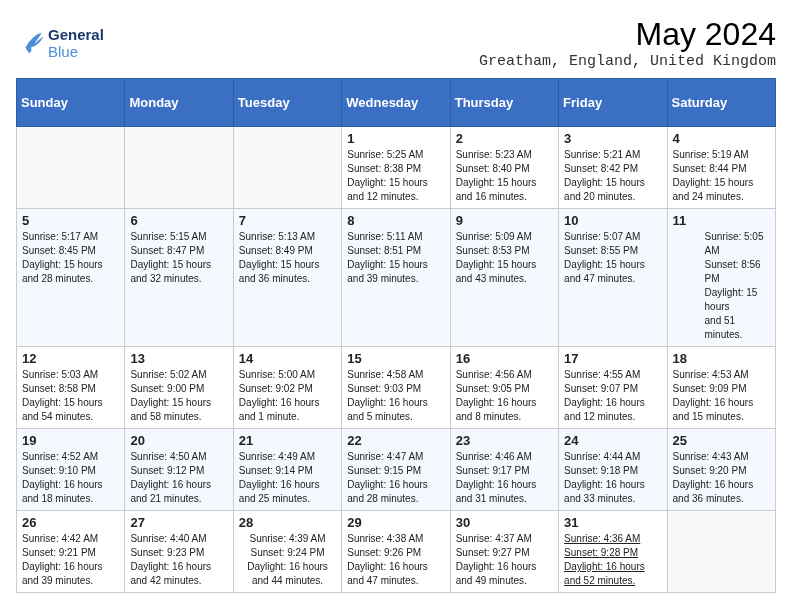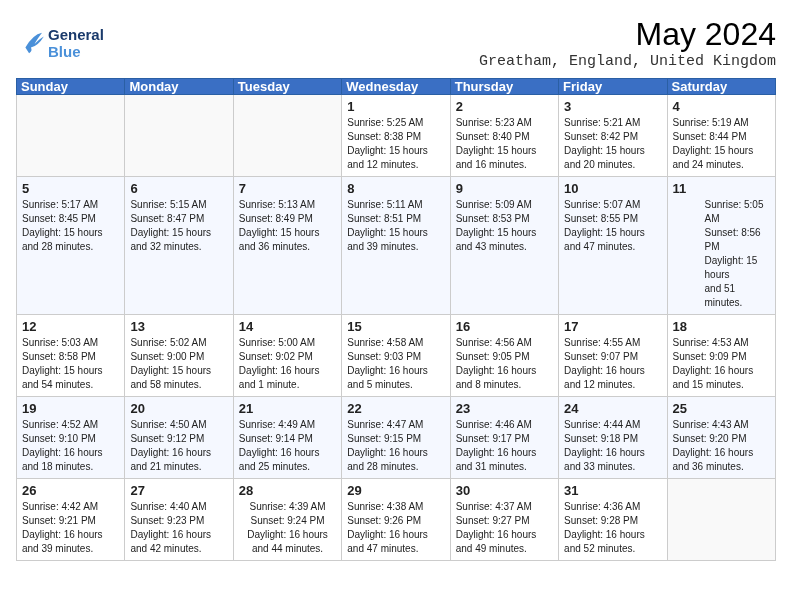--- a/index.html
+++ b/index.html
@@ -41,21 +41,21 @@
     .calendar {
       width: 100%;
       border-collapse: collapse;
       border: 1px solid #ccc;
     }
     .calendar th {
       background-color: #3a6fc4;
       color: #fff;
       font-size: 13px;
       font-weight: bold;
-      padding: 0 4px;
+      padding: 16px 4px;
       text-align: left;
       border: 1px solid #2a5fa4;
     }
     .calendar td {
       border: 1px solid #ccc;
       vertical-align: top;
       padding: 4px 5px;
       width: calc(100% / 7);
       min-height: 80px;
       font-size: 10.5px;
@@ -82,21 +82,21 @@
 </head>
 <body>
 
 <div class="header">
   <div class="logo">
     <svg class="logo-bird" viewBox="0 0 30 26">
       <path d="M10 18 Q18 4 28 2 Q22 10 20 14 Q26 8 30 6 Q24 16 16 18 Q18 22 14 24 Z" fill="#4a90d9"></path>
     </svg>
     <div>
       <div style="font-size:15px;font-weight:bold;color:#1a3a6b;">General</div>
-      <div style="font-size:15px;font-weight:bold;color:#4a90d9;">Blue</div>
+      <div style="font-size:15px;font-weight:normal;color:#4a90d9;">Blue</div>
     </div>
   </div>
   <div class="title-block">
     <div class="month-year">May 2024</div>
     <div class="location">Greatham, England, United Kingdom</div>
   </div>
 </div>
 
 <table class="calendar">
   <thead>
@@ -328,21 +328,21 @@
         </td>
         <td>
           <div class="day-number">30</div>
           <div class="day-info" style="white-space: pre-line;">Sunrise: 4:37 AM
 Sunset: 9:27 PM
 Daylight: 16 hours
 and 49 minutes.</div>
         </td>
         <td>
           <div class="day-number">31</div>
-          <div class="day-info" style="white-space: pre-line;">Sunrise: 4:36 AM
+          <div class="day-info" style="white-space: pre-line; text-decoration: underline;">Sunrise: 4:36 AM
 Sunset: 9:28 PM
 Daylight: 16 hours
 and 52 minutes.</div>
         </td>
         <td class="empty-cell"></td>
       </tr>
     </tbody>
 </table>
 
 </body></html>

